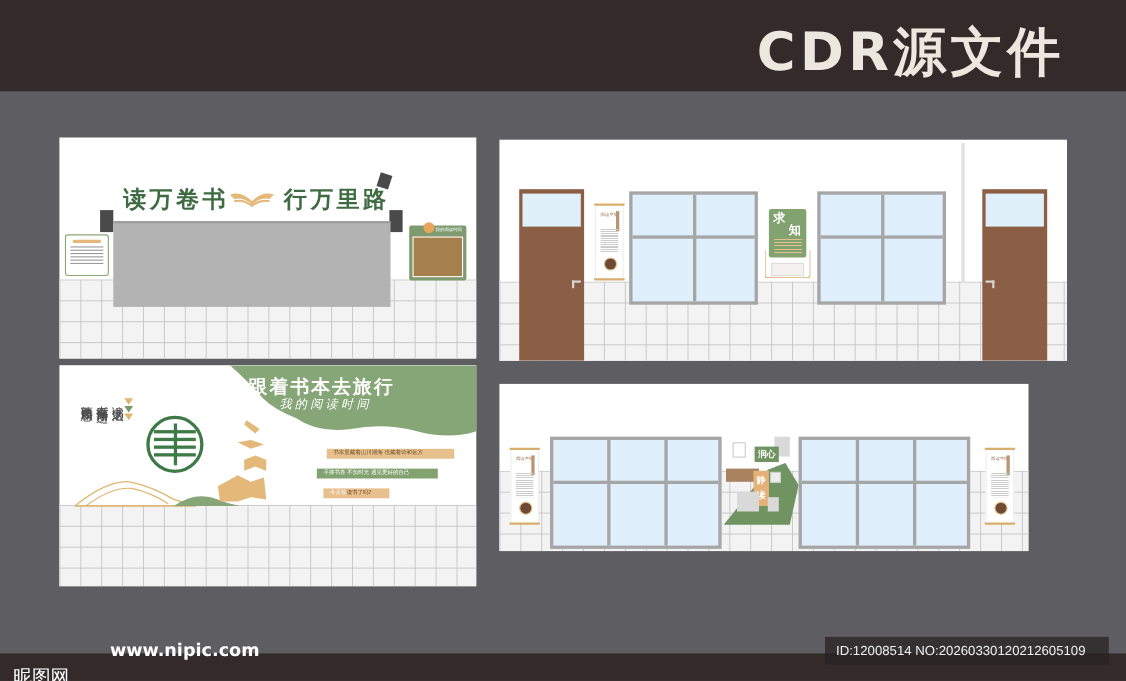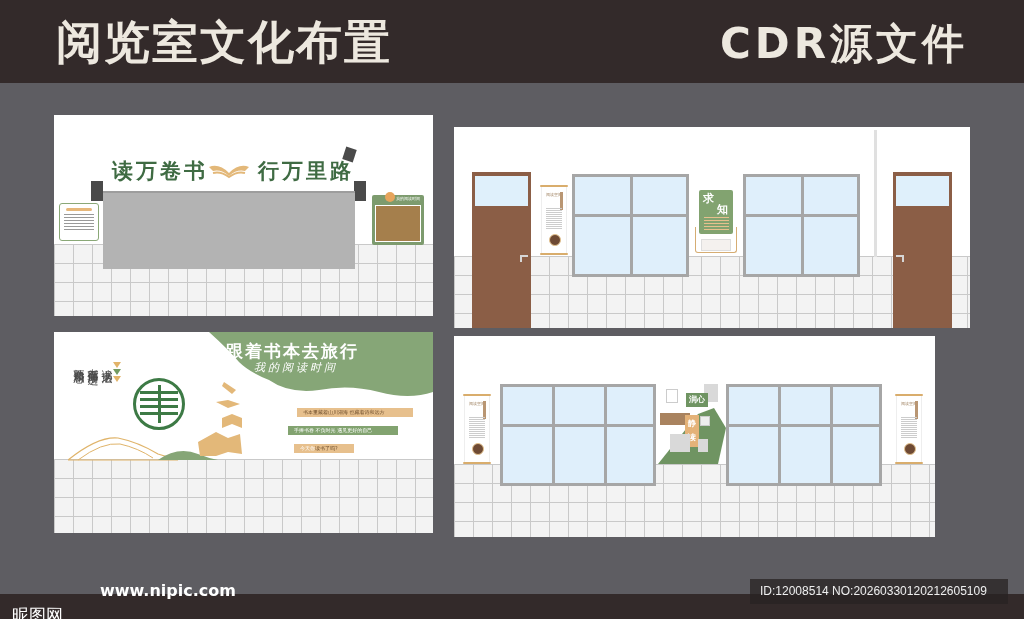--- a/index.html
+++ b/index.html
@@ -1,19 +1,19 @@
 <!DOCTYPE html>
 <html><head>
 <meta charset="utf-8">
 <style>
   * { box-sizing: border-box; margin: 0; padding: 0; }
   body { width: 1024px; height: 619px; overflow: hidden; background: #5e5d62; font-family: "DejaVu Sans", sans-serif; position: relative; }
   .header { position: absolute; left: 0; top: 0; width: 1024px; height: 83px; background: #332a2a; }
   .header .title { position: absolute; left: 56px; top: 12px; color: #ede8df; font-size: 46px; font-weight: bold; letter-spacing: 2px; }
-  .header .subtitle { position: absolute; right: 56px; top: 16px; color: #ede8df; font-size: 42px; font-weight: bold; letter-spacing: 4px; }
+  .header .subtitle { position: absolute; right: 56px; top: 16px; color: #ede8df; font-size: 48px; font-weight: bold; letter-spacing: 4px; }
   .footer { position: absolute; left: 0; top: 594px; width: 1024px; height: 25px; background: #332a2a; }
   .wm-logo { position: absolute; left: 12px; top: 580px; color: #fff; font-size: 17px; font-weight: normal; margin-top: 24px; }
   .wm-url { position: absolute; left: 100px; top: 581px; color: #fff; font-size: 16px; font-family: "DejaVu Sans", sans-serif; font-weight: bold; }
   .wm-id { position: absolute; left: 750px; top: 579px; width: 258px; height: 25px; background: rgba(40,35,35,0.75); color: #eee; font-size: 12px; line-height: 25px; padding-left: 10px; font-family: "Liberation Sans", sans-serif; }
 
   .panel { position: absolute; background: #ffffff; overflow: hidden; }
   .tiles { position: absolute; left: 0; right: 0; bottom: 0;
     background-color: #f3f3f3;
     background-image: linear-gradient(to right, #c9c9c9 1px, transparent 1px), linear-gradient(to bottom, #c9c9c9 1px, transparent 1px);
     background-size: 19px 19px; }
@@ -64,25 +64,24 @@
   .seal { position: absolute; left: 133px; top: 395px; width: 52px; height: 52px; border-radius: 50%; border: 3px solid #3d7a45; }
   .seal .bar { position: absolute; left: 4px; right: 4px; height: 3px; background: #3d7a45; }
 
   
   .sq { position: absolute; }
 </style>
 </head>
 <body>
 
 <div class="header">
-  <div class="title">阅览室文化布置</div>
   <div class="subtitle">CDR源文件</div>
 </div>
 
-<div class="panel" style="left:54px; top:115px; width:379px; height:201px;">
+<div class="panel" style="left:54px; top:125px; width:379px; height:201px;">
   <div class="tiles" style="height:72px;"></div>
   <div class="p1-banner" style="left:58px; top:42px;">
     <span>读万卷书</span><span class="gap"></span><span>行万里路</span>
   </div>
   <svg class="book-icon" viewBox="0 0 44 18">
     <path d="M2 6 Q12 2 22 12 Q32 2 42 6 L38 10 Q30 8 22 15 Q14 8 6 10 Z" fill="#e3b879"></path>
     <path d="M6 12 Q14 10 22 16 Q30 10 38 12" stroke="#e3b879" stroke-width="2" fill="none"></path>
   </svg>
   <div class="speaker" style="left:37px; top:66px; width:12px; height:20px;"></div>
   <div class="speaker" style="left:300px; top:66px; width:12px; height:20px;"></div>
@@ -173,21 +172,21 @@
     <path d="M28 46 L38 42 L48 46 L48 56 L38 52 L28 56 Z" fill="#e3b879"></path>
     <path d="M4 70 L22 60 L34 66 L46 62 L48 82 L34 80 L22 84 L6 84 Z" fill="#e3b879"></path>
   </svg>
   <div class="tag tan" style="left:243px; top:76px; width:116px;">书本里藏着山川湖海  也藏着诗和远方</div>
   <div class="tag grn" style="left:234px; top:94px; width:110px;">手捧书卷  不负时光  遇见更好的自己</div>
   <div class="tag tan" style="left:240px; top:112px; width:60px;">
     <span style="color:#fff;">今天你</span><span style="color:#6b4b2a;">读书了吗?</span>
   </div>
 </div>
 
-<div class="panel" style="left:454px; top:336px; width:481px; height:201px;">
+<div class="panel" style="left:454px; top:349px; width:481px; height:152px;">
   <div class="tiles" style="height:73px;"></div>
   <div class="scroll" style="left:10px; top:59px; height:68px;">
     <div class="rod" style="top:-1px;"></div>
       <div class="rod" style="bottom:-1px;"></div>
     <div class="t1">阅读空间</div>
     <div class="side"></div>
       <div class="txt"></div>
       <div class="disc"></div>
   </div>
   <div class="scroll" style="left:442px; top:59px; height:68px;">

